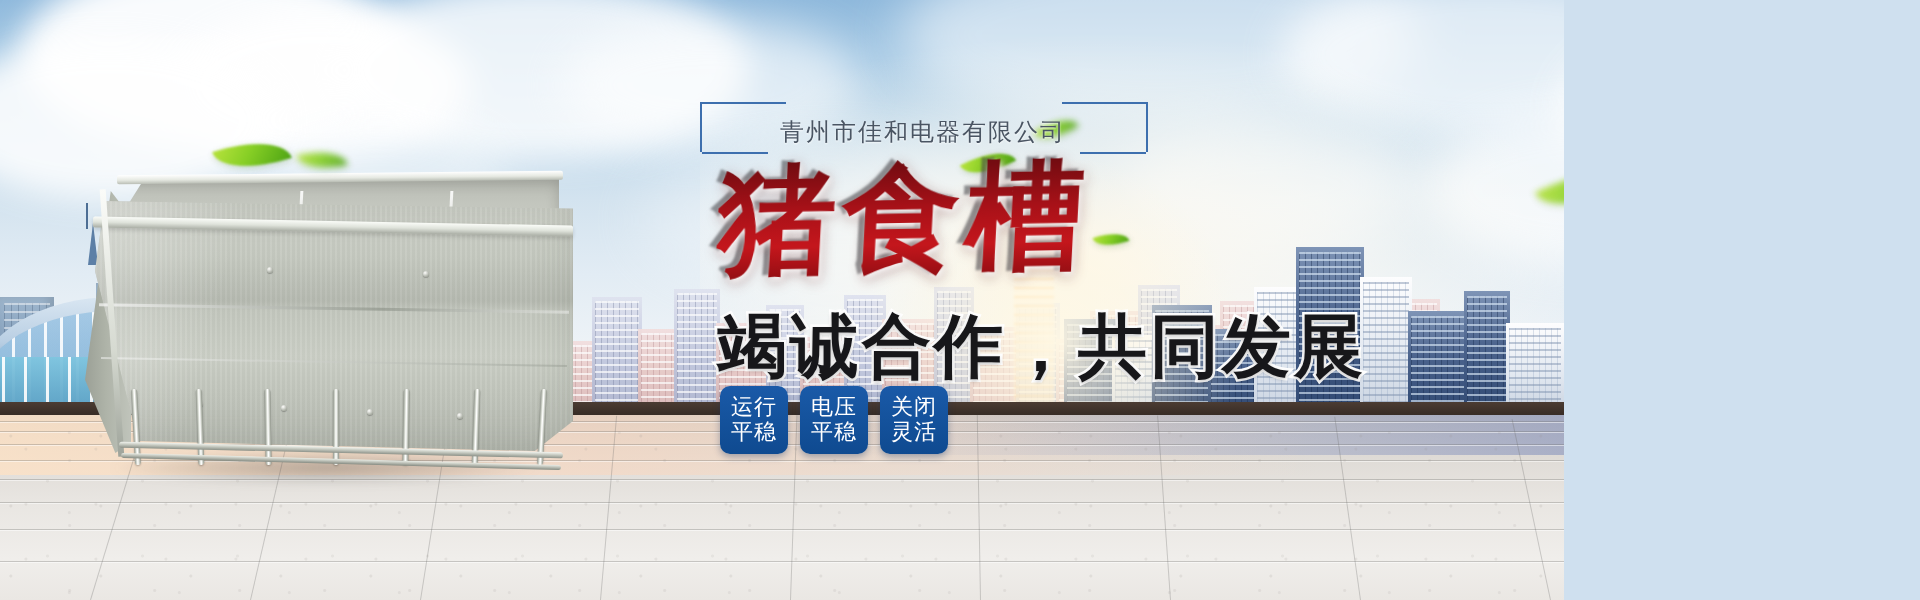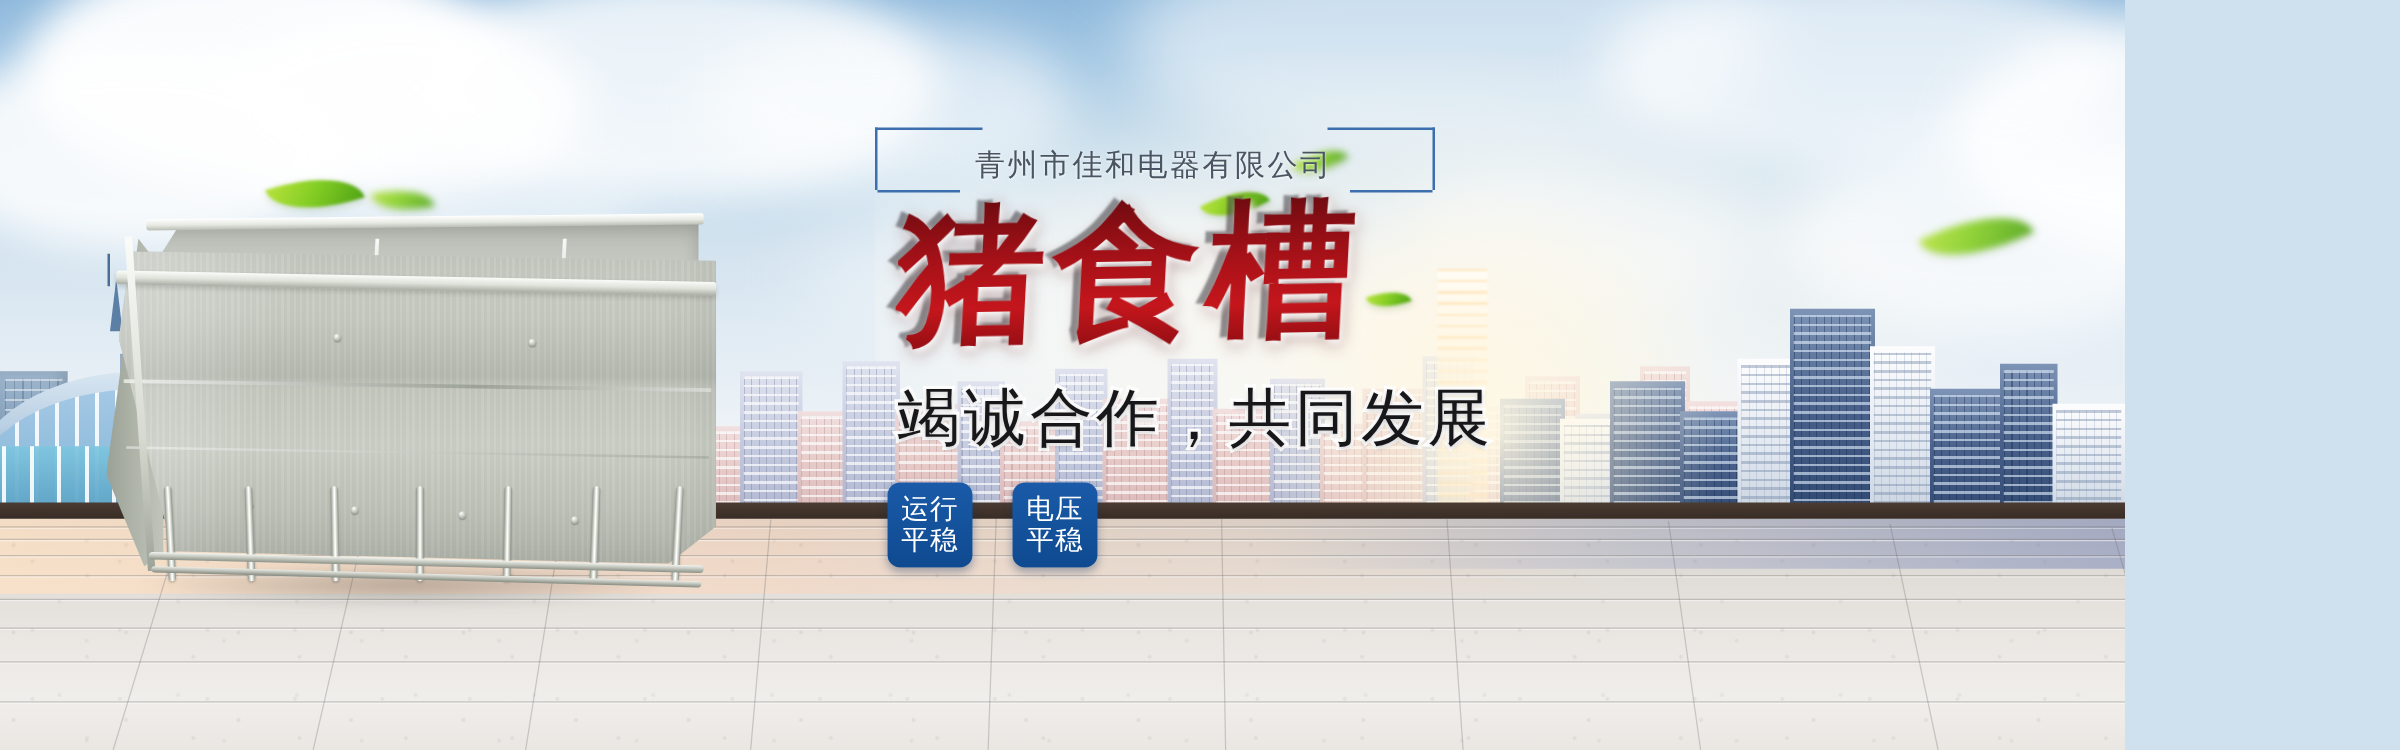--- a/index.html
+++ b/index.html
@@ -5,21 +5,21 @@
   * { margin:0; padding:0; box-sizing:border-box; }
   html, body {
     width:1920px; height:600px;
     font-family:"Liberation Sans","DejaVu Sans",sans-serif;
     overflow:hidden; background:#cfe0ef;
   }
 
   
   #banner {
     position:relative;
-    width:1700px; height:600px;
+    width:1564px; height:600px;
     overflow:hidden;
   }
 
   
   .sky {
     position:absolute; inset:0 0 185px 0;
     background:
       linear-gradient(to bottom,
         #8fb9dc 0%,
         #a6c9e4 14%,
@@ -368,32 +368,32 @@
     color:#40454a; opacity:.55;
     white-space:nowrap;
     transform:skewX(-4deg) rotate(-1deg);
     filter:blur(1px);
   }
 
   
   .slogan {
     position:absolute; left:18px; top:205px;
     font-family:"Liberation Sans","DejaVu Sans",sans-serif;
-    font-size:50px; font-weight:400; letter-spacing:3px;
+    font-size:69px; font-weight:700; letter-spacing:3px;
     color:#17171a;
     white-space:nowrap;
     -webkit-text-stroke:5px #ffffff;
     paint-order:stroke fill;
     text-shadow:0 2px 4px rgba(0,0,0,.22);
   }
 
   
   .badges {
-    position:absolute; left:10px; top:290px;
-    display:flex; gap:32px;
+    position:absolute; left:20px; top:290px;
+    display:flex; gap:12px;
   }
   .badge {
     width:68px; height:68px;
     background:linear-gradient(to bottom,#1a5aa8 0%, #14529c 50%, #0f4a90 100%);
     border-radius:10px;
     display:flex; flex-direction:column;
     align-items:center; justify-content:center;
     color:#ffffff; font-size:22px; line-height:1.12;
     letter-spacing:1px;
     font-family:"Liberation Sans","DejaVu Sans",sans-serif;
@@ -581,17 +581,21 @@
 
     <div class="badges">
       <div class="badge">
         <span class="ln">运行</span>
         <span class="ln">平稳</span>
       </div>
       <div class="badge">
         <span class="ln">电压</span>
         <span class="ln">平稳</span>
       </div>
+      <div class="badge">
+        <span class="ln">关闭</span>
+        <span class="ln">灵活</span>
+      </div>
     </div>
 
   </div>
 
 </div>
 
 </body></html>

